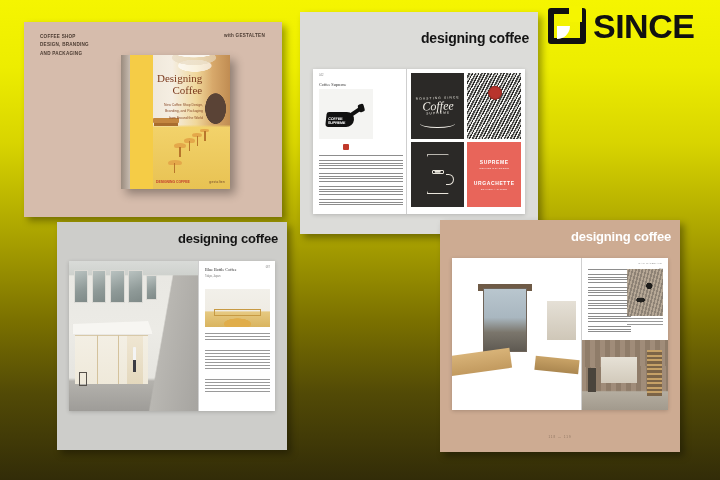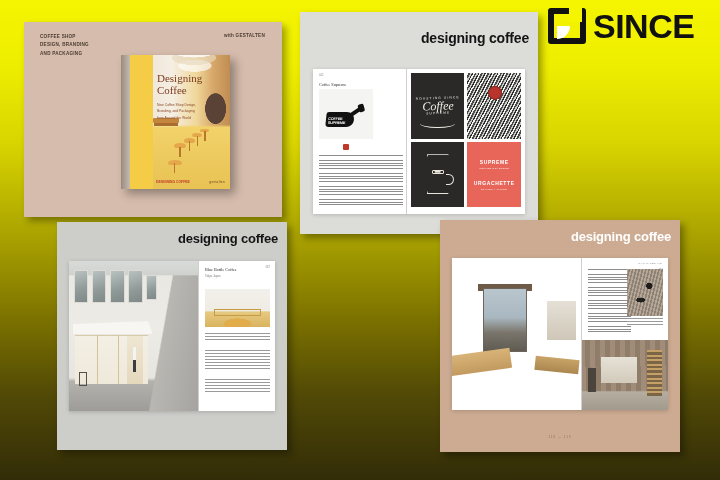--- a/index.html
+++ b/index.html
@@ -71,21 +71,21 @@
   #book {
     position:absolute; left:97px; top:33px; width:109px; height:134px;
     box-shadow:5px 5px 9px rgba(0,0,0,0.33);
   }
   #book-spine {
     position:absolute; left:0; top:0; width:9px; height:100%;
     background:linear-gradient(to right,#9a8b7e,#c7bbb0);
   }
   #book-face {
     position:absolute; left:9px; top:0; right:0; height:100%;
-    background:#e5e5e5; overflow:hidden;
+    background:#e5e5e5; overflow:hidden;text-align:right;
   }
   
   #book-face .band {
     position:absolute; left:0; top:0; width:23px; height:100%;
     background:#f5cc46; z-index:5;
   }
   
   #book-photo {
     position:absolute; left:20px; top:0; right:0; height:100%;
     background:

